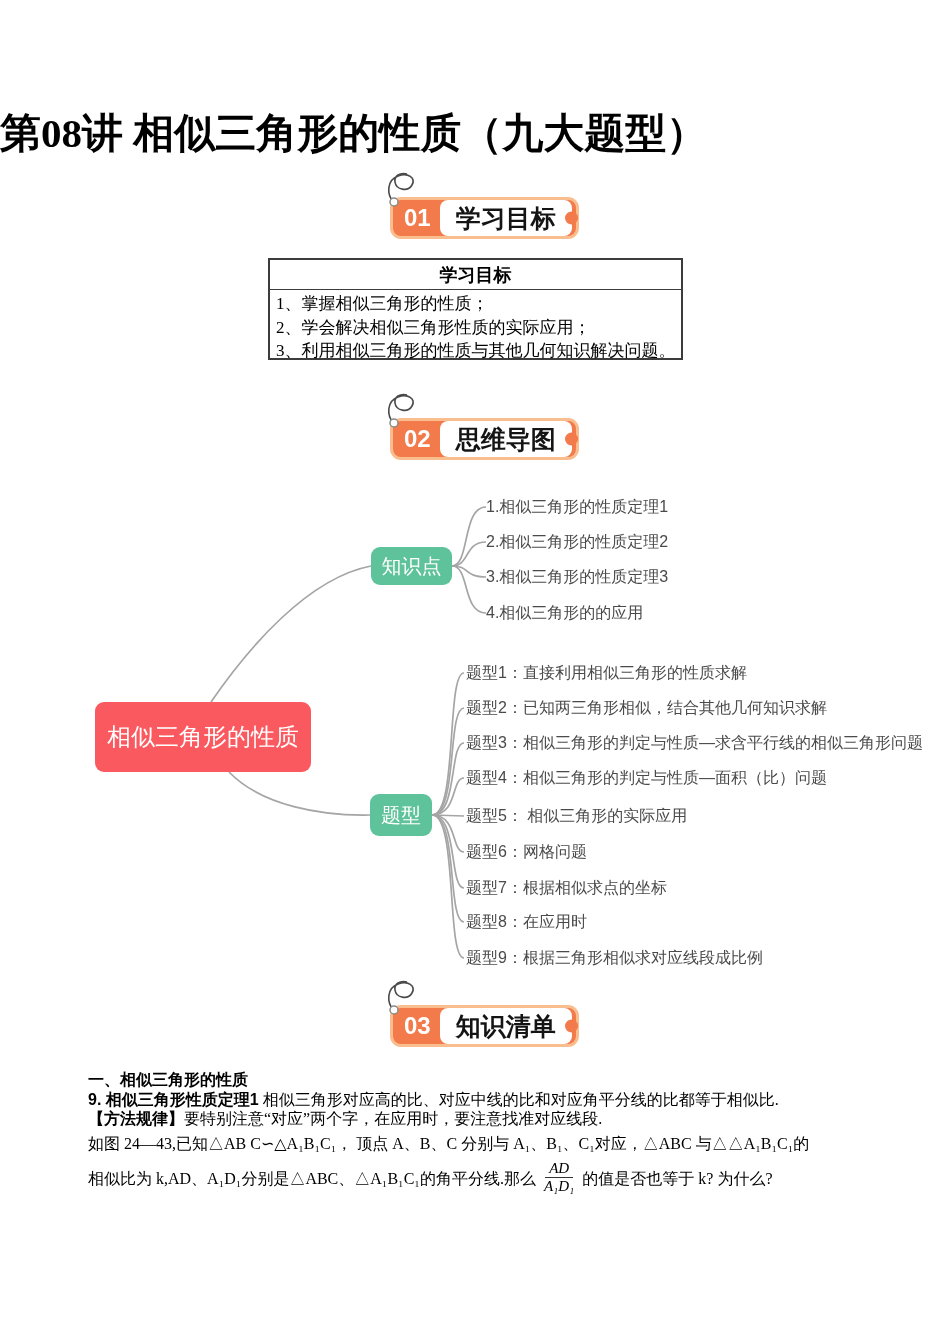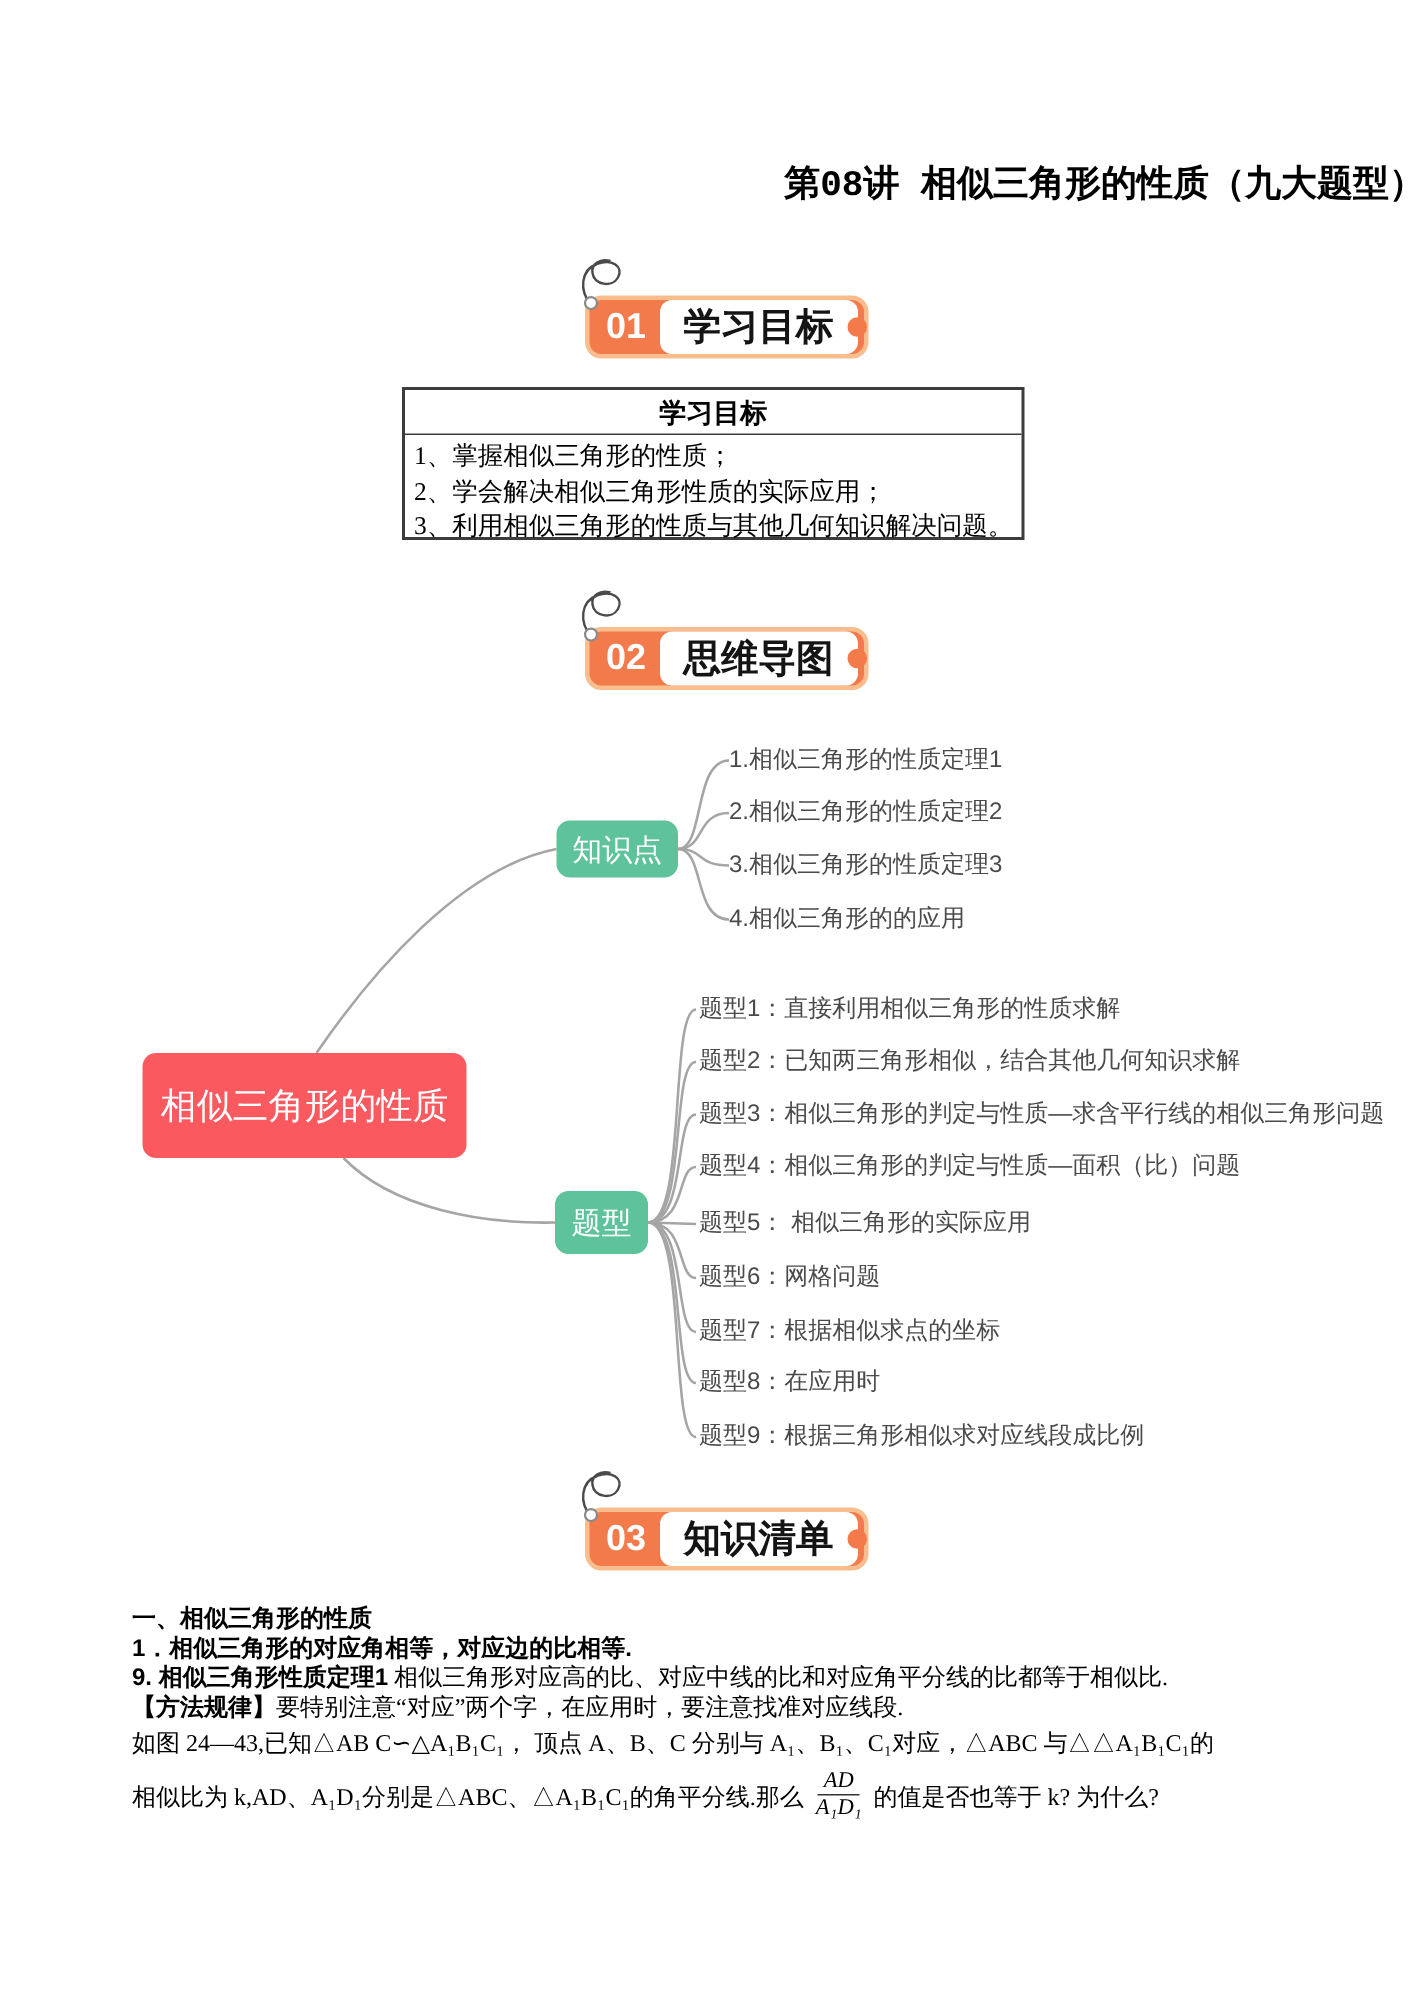--- a/index.html
+++ b/index.html
@@ -1,21 +1,21 @@
 <!DOCTYPE html>
 <html style="--badge_orange: #F27A4B; --badge_border: #F9BD8E; --root_bg: #FA5A5F; --branch_bg: #5EC29A; --line_gray: #A5A5A5;"><head>
 <meta charset="utf-8">
 <style>
   html,body{margin:0;padding:0;background:#ffffff;}
   .page{position:relative;width:950px;height:1344px;background:#fff;overflow:hidden;
         font-family:"Liberation Serif",serif;color:#1a1a1a;}
 
   
-  .doc-title{position:absolute;top:106px;left:0;width:100%;text-align:right;
-             font-family:Liberation Mono, monospace;font-weight:bold;font-size:24px;color:#000;margin:0;}
+  .doc-title{position:absolute;top:106px;left:0;width:100%;text-align:left;
+             font-family:Liberation Serif, serif;font-weight:bold;font-size:41px;color:#000;margin:0;}
 
   
   .badge{position:absolute;}
   .badge-body{display:inline-flex;align-items:center;background:var(--badge_orange);
               border:3px solid var(--badge_border);border-radius:11px;height:42px;box-sizing:border-box;
               padding-right:4px;}
   .badge-num{color:#fff;font-weight:bold;font-size:24px;font-family:"Liberation Sans",sans-serif;
              padding:0 9px 0 11px;line-height:1;}
   .badge-label{position:relative;background:#fff;border-radius:8px;padding:3px 16px;
                font-size:25px;font-weight:bold;color:#141414;line-height:1.2;
@@ -147,21 +147,20 @@
       <span class="badge-num">03</span>
       <span class="badge-label">
         <span>知识清单</span>
         <span class="notch"></span>
       </span>
     </div>
   </div>
 
   <div class="knowledge">
     <div class="kline sans-b">一、相似三角形的性质</div>
-    <div class="kline sans-b">1．相似三角形的对应角相等，对应边的比相等.</div>
     <div class="kline"><span class="sans-b">9. 相似三角形性质定理1</span><span class="ser"> 相似三角形对应高的比、对应中线的比和对应角平分线的比都等于相似比.</span></div>
     <div class="kline"><span class="sans-b">【方法规律】</span><span class="ser">要特别注意“对应”两个字，在应用时，要注意找准对应线段.</span></div>
     <div class="kline k5 ser">如图 24—43,已知△AB C∽△A₁B₁C₁， 顶点 A、B、C 分别与 A₁、B₁、C₁对应，△ABC 与△△A₁B₁C₁的</div>
     <div class="kline k6 ser">
       <span>相似比为 k,AD、A₁D₁分别是△ABC、△A₁B₁C₁的角平分线.那么</span>
       <span class="frac">
         <span class="num">AD</span>
         <span class="den">A₁D₁</span>
       </span>
       <span>的值是否也等于 k?  为什么?</span>

